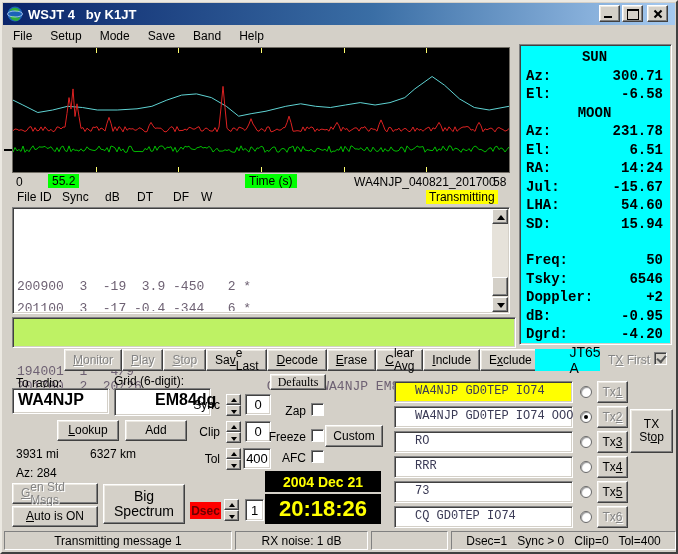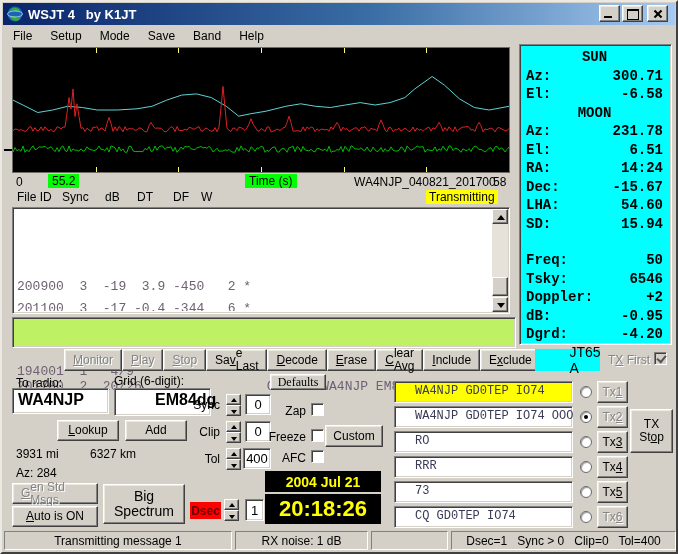--- a/index.html
+++ b/index.html
@@ -240,21 +240,21 @@
 
   <div class="abs btn" style="left:268px;top:372px;width:56px;height:16px;font-family:Liberation Serif, serif;">Defaults</div>
   <span class="lbl r" style="left:258px;top:402px;width:46px;">Zap</span>
   <div class="cb" style="left:309px;top:401px;"></div>
   <span class="lbl r" style="left:258px;top:428px;width:46px;">Freeze</span>
   <div class="cb" style="left:309px;top:427px;"></div>
   <div class="abs btn" style="left:323px;top:423px;width:58px;height:22px;">Custom</div>
   <span class="lbl r" style="left:258px;top:449px;width:46px;">AFC</span>
   <div class="cb" style="left:309px;top:448px;"></div>
 
-  <div class="abs clock" style="left:263px;top:469px;width:116px;height:21px;font-size:14px;">2004 Jul 21</div>
+  <div class="abs clock" style="left:263px;top:469px;width:116px;height:21px;font-size:14px;">2004 Dec 21</div>
   <div class="abs clock" style="left:263px;top:492px;width:116px;height:30px;font-size:22px;">20:18:26</div>
 
   <div class="abs astro sunken">
     <div class="hdr">SUN</div>
     <div>
 
     <div class="arow">
           <span>Az:</span>
           <span>300.71</span>
         </div>
@@ -272,21 +272,21 @@
         </div>
         <div class="arow">
           <span>El:</span>
           <span>6.51</span>
         </div>
         <div class="arow">
           <span>RA:</span>
           <span>14:24</span>
         </div>
         <div class="arow">
-          <span>Dec:</span>
+          <span>Jul:</span>
           <span>-15.67</span>
         </div>
         <div class="arow">
           <span>LHA:</span>
           <span>54.60</span>
         </div>
         <div class="arow">
           <span>SD:</span>
           <span>15.94</span>
         </div>

